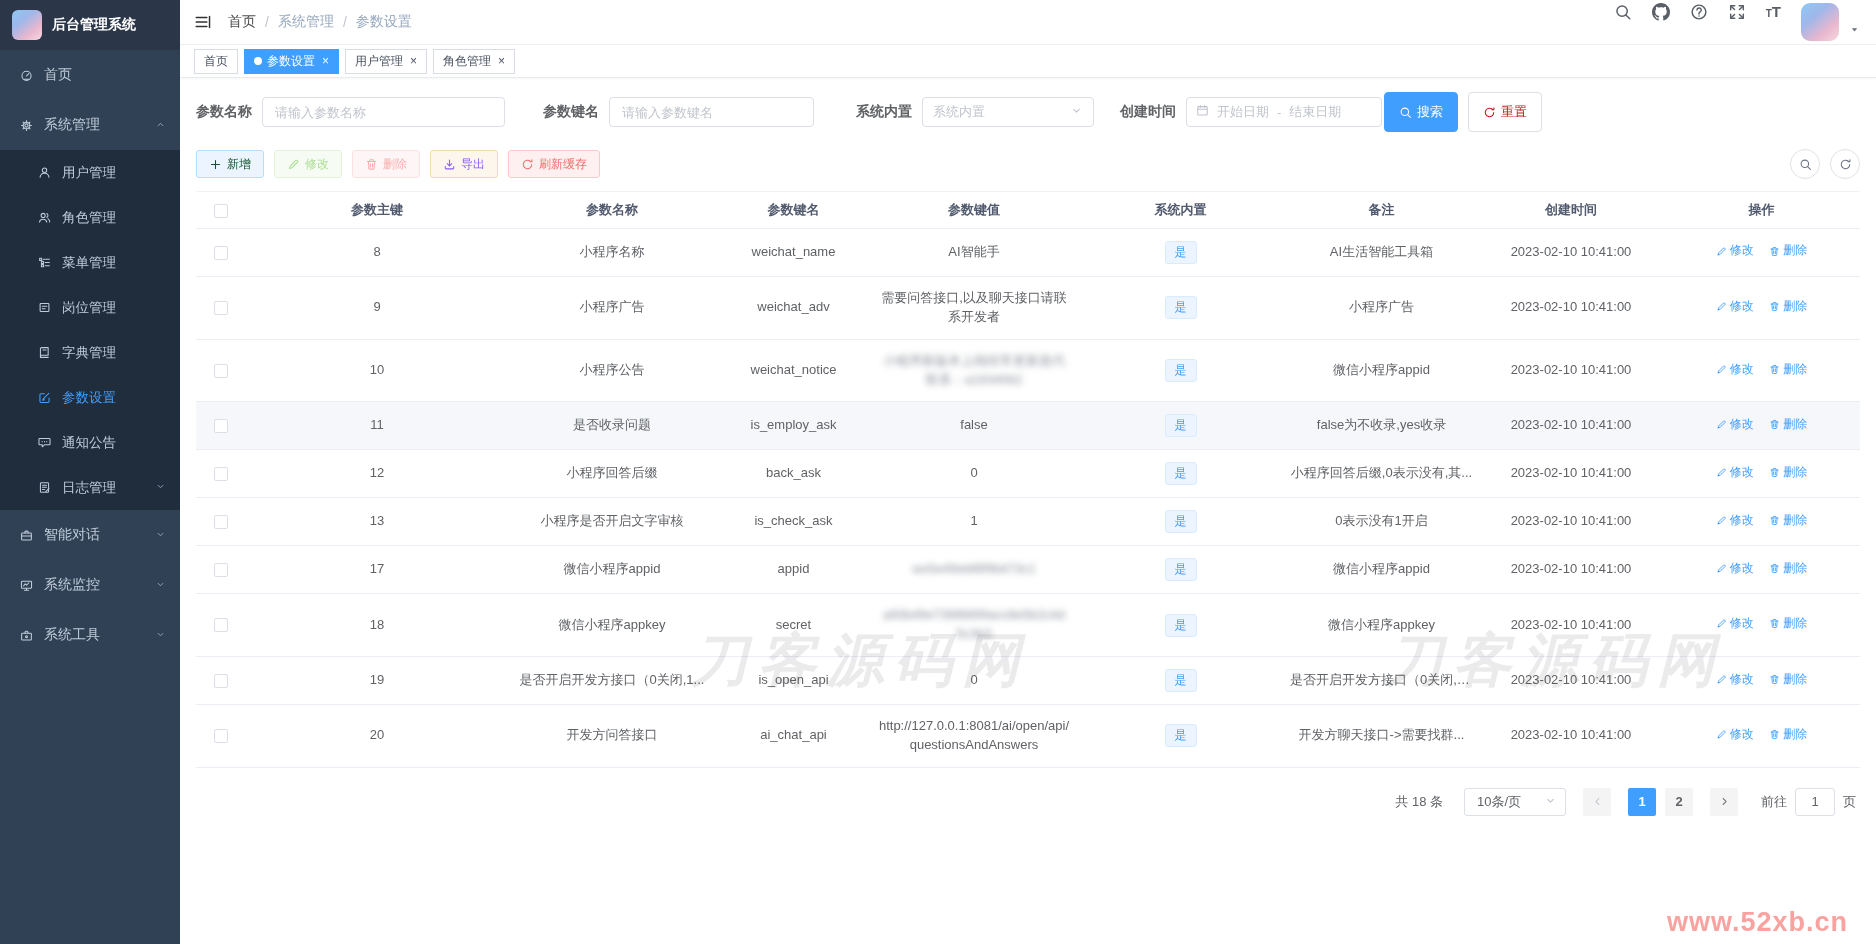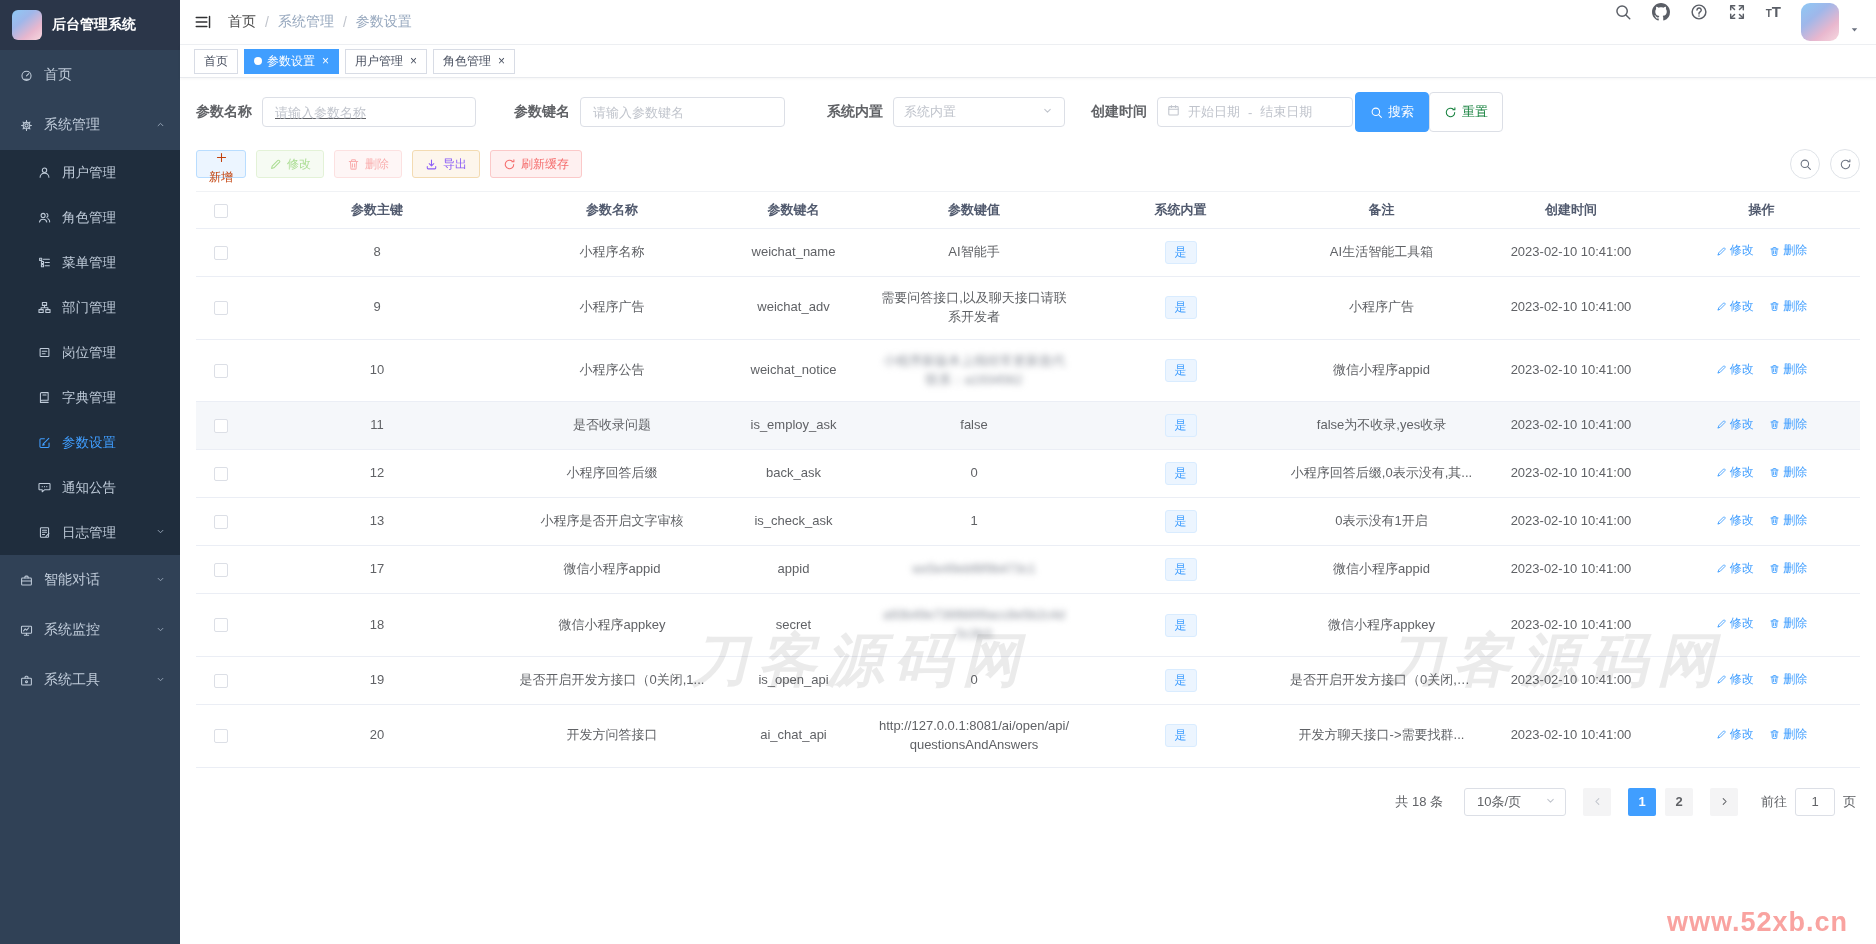--- a/index.html
+++ b/index.html
@@ -46,34 +46,34 @@
   .tag-dot { width:8px; height:8px; border-radius:50%; background:#fff; }
   .tag-close { font-size:12px; line-height:1; margin-left:2px; }
 
   .content { flex:1; padding:14px 16px 0; position:relative; min-height:0; }
 
   
   .filter-row { display:flex; align-items:center; font-size:14px; color:#606266; }
   .f-label { font-weight:bold; margin-right:10px; white-space:nowrap; }
   .f-input { height:30px; border:1px solid #dcdfe6; border-radius:4px; padding:0 12px; font-size:13px; color:#606266; font-family:inherit; outline:none; }
   .f-input::placeholder { color:#c0c4cc; }
-  .w-name { width:214px; margin-right:38px;text-decoration:underline; }
+  .w-name { width:243px; margin-right:38px; }
   .w-key { width:205px; margin-right:42px; }
   .f-select { width:172px; height:30px; border:1px solid #dcdfe6; border-radius:4px; display:flex; align-items:center; padding:0 10px; color:#c0c4cc; font-size:13px; margin-right:26px; cursor:pointer; }
   .f-select .chev { margin-left:auto; color:#c0c4cc; }
   .f-date { width:196px; height:30px; border:1px solid #dcdfe6; border-radius:4px; display:flex; align-items:center; gap:8px; padding:0 9px; font-size:13px; color:#c0c4cc; margin-right:2px; cursor:pointer; }
   .f-date .sep { color:#c0c4cc; }
   .btn { height:40px; border-radius:4px; border:1px solid transparent; display:inline-flex; align-items:center; gap:5px; padding:0 14px; font-size:13px; cursor:pointer; font-family:inherit; }
   .btn-primary { background:#409eff; border-color:#409eff; color:#fff; }
-  .btn-default { background:#fff; border-color:#dcdfe6; color:#15803d; margin-left:0; }
+  .btn-default { background:#fff; border-color:#dcdfe6; color:#b91c1c; margin-left:10px; }
 
   
   .toolbar { display:flex; align-items:center; gap:10px; margin-top:17px; }
   .pbtn { height:28px; border-radius:3px; display:inline-flex; align-items:center; gap:5px; padding:0 12px; font-size:12px; cursor:pointer; border:1px solid; font-family:inherit; }
-  .pbtn-add { color:#c2410c; background:#ecf5ff; border-color:#b9ddff;flex-direction:column; }
+  .pbtn-add { color:#14532d; background:#ecf5ff; border-color:#b9ddff; }
   .pbtn-edit { color:#67c23a; background:#f0f9eb; border-color:#cde8b8; opacity:.55; }
   .pbtn-del { color:#f56c6c; background:#fef0f0; border-color:#fbc9c9; opacity:.55; }
   .pbtn-export { color:#8b5cf6; background:#fdf6ec; border-color:#f3dbb2; }
   .pbtn-cache { color:#f56c6c; background:#fef0f0; border-color:#fbc9c9; }
   .toolbar-right { margin-left:auto; display:flex; gap:10px; }
   .circle-btn { width:30px; height:30px; border-radius:50%; border:1px solid #dfe3e8; background:#fff; color:#6b7280; display:flex; align-items:center; justify-content:center; cursor:pointer; }
 
   
   table { width:100%; border-collapse:collapse; margin-top:12px; font-size:13px; color:#606266; table-layout:fixed; }
   thead th { height:37px; color:#515a6e; font-weight:bold; border-bottom:1px solid #ebeef5; border-top:1px solid #f0f2f5; text-align:center; background:#fff; }
@@ -282,27 +282,20 @@
               <use href="#role-icon"></use>
             </svg>
             <span class="menu-label">角色管理</span>
 
    </div>
           <div class="menu-item">
      <svg class="ic ic-sm">
               <use href="#menu-tree-icon"></use>
             </svg>
             <span class="menu-label">菜单管理</span>
-
-   </div>
-          <div class="menu-item">
-     <svg class="ic ic-sm">
-              <use href="#dept-tree-icon"></use>
-            </svg>
-            <span class="menu-label">部门管理</span>
 
    </div>
           <div class="menu-item">
      <svg class="ic ic-sm">
               <use href="#post-icon"></use>
             </svg>
             <span class="menu-label">岗位管理</span>
 
    </div>
           <div class="menu-item">

